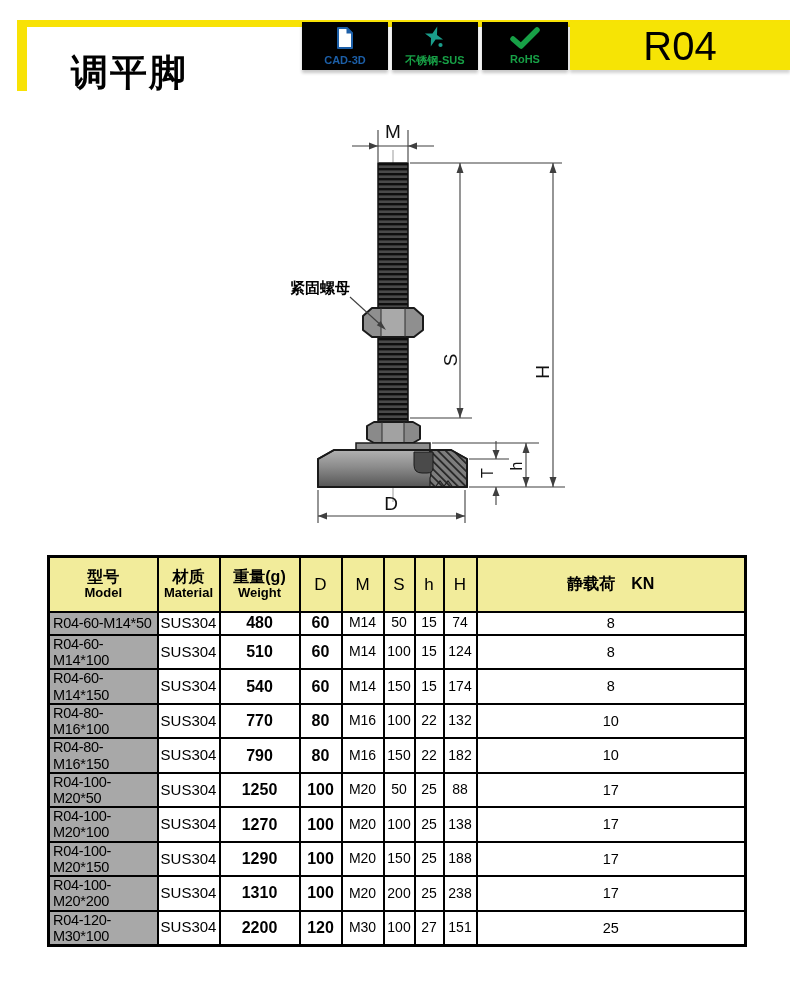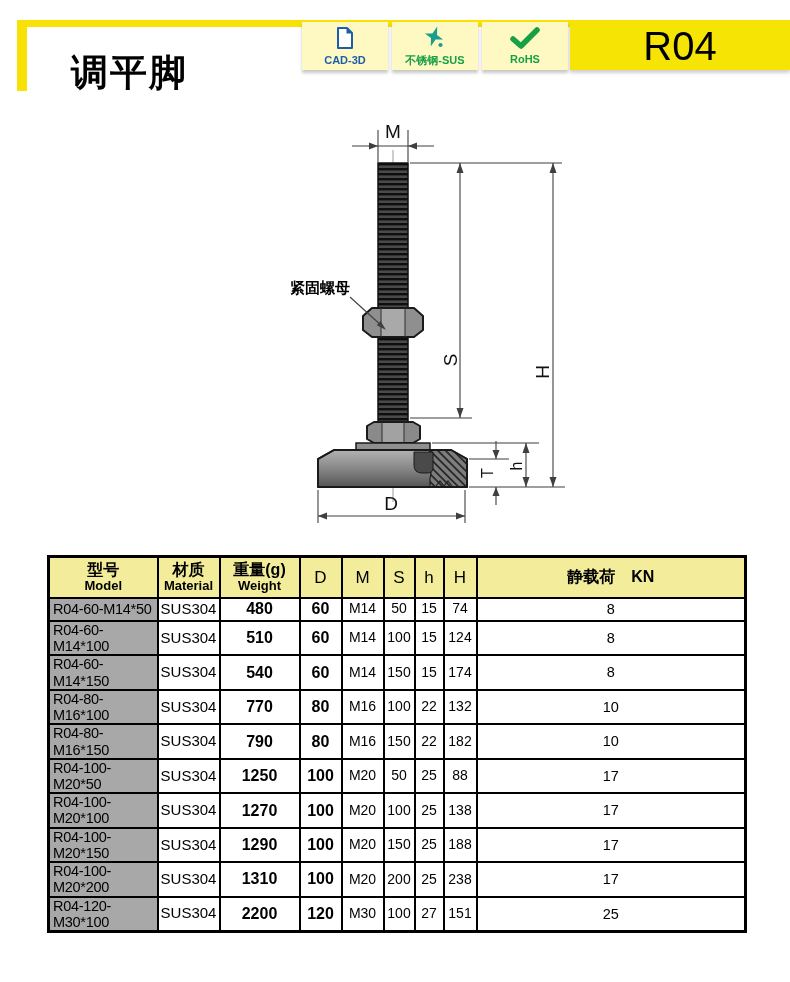--- a/index.html
+++ b/index.html
@@ -5,40 +5,40 @@
   html,body{margin:0;padding:0}
   body{
     width:790px;height:982px;position:relative;background:#fff;overflow:hidden;
     font-family:"Liberation Sans","DejaVu Sans",sans-serif;color:#000;
   }
   
   .topbar{position:absolute;left:17px;top:20px;width:773px;height:7px;background:#F8E205}
   .leftstripe{position:absolute;left:17px;top:20px;width:10px;height:71px;background:#F8E205}
   .title{position:absolute;left:56px;top:33px;margin:15px;font-size:37px;font-weight:bold;letter-spacing:2px}
   .badges{position:absolute;left:302px;top:22px;display:flex;gap:4px}
-  .badge{width:86px;height:48px;background:#fef9c3;display:flex;flex-direction:column;
+  .badge{width:86px;height:48px;background:#000000;display:flex;flex-direction:column;
          align-items:center;justify-content:center;gap:1px;box-shadow:0 3px 3px rgba(0,0,0,.22)}
   .badge-label{font-size:11px;font-weight:bold;line-height:1}
   .badge-cad .badge-label{color:#1C5FA8}
   .badge-rohs .badge-label,.badge-sus .badge-label{color:#17A046}
   .code{position:absolute;left:570px;top:22px;width:220px;height:48px;background:#F6E405;
         display:flex;align-items:center;justify-content:center;font-size:40px;font-weight:normal;
         box-shadow:0 3px 3px rgba(0,0,0,.18)}
   
   .diagram{position:absolute;left:0;top:110px}
   .dim{stroke:#3f3f3f;stroke-width:1.1;fill:none}
   .dimfill{fill:#3f3f3f;stroke:none}
   .dimtext{fill:#111;font-size:19px;font-family:"Liberation Sans","DejaVu Sans",sans-serif}
   .dimtext-sm{fill:#111;font-size:16px;font-family:"Liberation Sans","DejaVu Sans",sans-serif}
   .callout{fill:#000;font-size:15px;font-weight:bold;font-family:"Liberation Sans","DejaVu Sans",sans-serif}
   
   table.spec{position:absolute;left:47px;top:555px;width:697px;border-collapse:collapse;
              table-layout:fixed;border:3px solid #000}
   .spec th,.spec td{border:2px solid #000;text-align:center;vertical-align:middle;padding:0;line-height:1.12;color:#000}
-  .spec thead tr{height:41px}
+  .spec thead tr{height:55px}
   .spec thead th{background:#F2EC9B;font-weight:normal}
   .zh{display:block;font-size:16px;font-weight:bold}
   .en{display:block;font-size:13px;font-weight:bold}
   .en:empty{display:none}
   th.h-letter .zh{font-weight:normal;font-size:17px}
   th.h-load .zh{font-size:16px}
   .spec tbody tr{height:23.4px}
   td.c0{background:#A8A8A8;text-align:left;padding-left:3px;font-size:14.5px;letter-spacing:-0.3px}
   td.c1{font-size:15px}
   td.c2,td.c3{font-size:16px;font-weight:bold}

